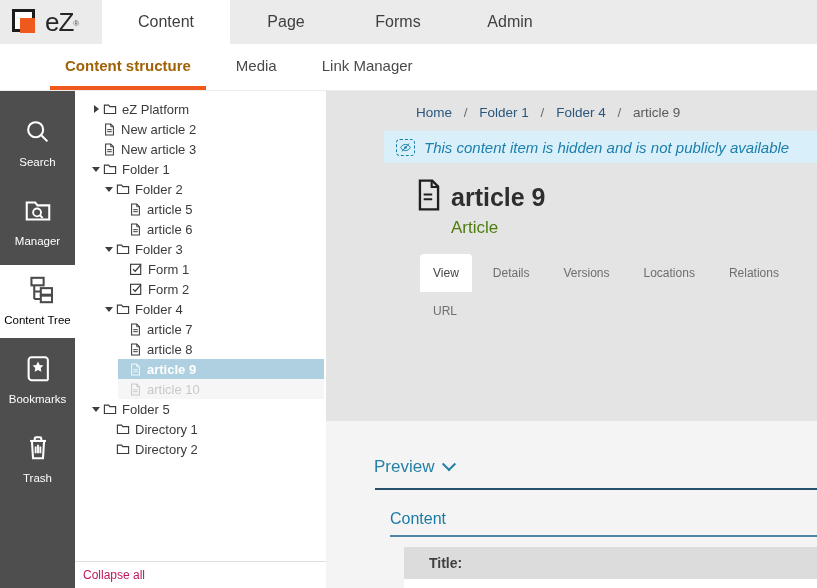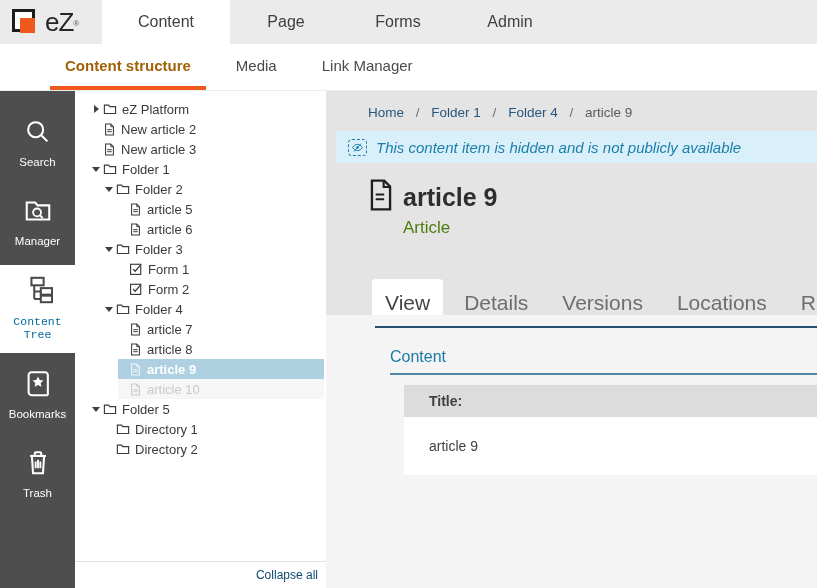--- a/index.html
+++ b/index.html
@@ -28,21 +28,21 @@
 
   
   .bodyrow{display:flex;height:497px;}
 
   
   .sidebar{width:75px;background:#4e4e4e;display:flex;flex-direction:column;align-items:stretch;
     padding-top:16px;box-sizing:border-box;flex:0 0 75px;}
   .side-item{text-align:center;color:#fff;padding:10px 0 12px;margin-bottom:6px;cursor:pointer;}
   .side-item .lbl{display:block;font-size:11.5px;margin-top:5px;}
   .side-item svg{stroke:#fff;fill:none;}
-  .side-item.active{background:#fff;color:#0369a1;font-family:Liberation Mono, monospace;}
+  .side-item.active{background:#fff;color:#000000;}
   .side-item.active svg{stroke:#4a4a4a;}
 
   
   .treepanel{width:251px;flex:0 0 251px;background:#fff;display:flex;flex-direction:column;box-sizing:border-box;gap:12px;}
   .treelist{flex:1;padding-top:8px;padding-left:17px;overflow:hidden;}
   .trow{display:flex;align-items:center;height:20px;font-size:13px;color:#3a3a3a;cursor:pointer;
     padding-right:2px;margin-right:2px;}
   .trow .ticon{display:inline-flex;align-items:center;margin-right:5px;color:#3a3a3a;flex:0 0 auto;}
   .trow .tlabel{white-space:nowrap;}
   .lvl0{margin-left:0px;} .lvl1{margin-left:13px;} .lvl2{margin-left:26px;}
@@ -50,42 +50,42 @@
   .caret.right::before{content:"";position:absolute;top:1px;left:2px;
     border-left:5px solid #3f3f3f;border-top:4px solid transparent;border-bottom:4px solid transparent;}
   .caret.down::before{content:"";position:absolute;top:3px;left:0;
     border-top:5px solid #3f3f3f;border-left:4px solid transparent;border-right:4px solid transparent;}
   .trow.sel{background:#aed0e1;}
   .trow.sel .tlabel{color:#fff;font-weight:bold;}
   .trow.sel .ticon{color:#f2f7fa;}
   .trow.dim{background:#f6f6f6;}
   .trow.dim .tlabel{color:#c9c9c9;}
   .trow.dim .ticon{color:#c9c9c9;}
-  .tree-footer{border-top:1px solid #e0e0e0;padding:6px 8px;text-align:right;
-    font-size:12px;color:#0c4a6e;}
+  .tree-footer{border-top:1px solid #e0e0e0;padding:6px 8px;text-align:left;
+    font-size:12px;color:#be185d;}
   .tree-footer span{cursor:pointer;}
 
   
   .main{flex:1;display:flex;flex-direction:column;min-width:0;}
-  .main-top{background:#e4e4e4;height:224px;box-sizing:border-box;overflow:hidden;}
+  .main-top{background:#e4e4e4;height:330px;box-sizing:border-box;overflow:hidden;padding-left:48px;}
   .breadcrumb{padding:14px 0 0 42px;font-size:13.5px;color:#5a5a5a;}
   .breadcrumb a{color:#29567d;text-decoration:none;cursor:pointer;}
   .breadcrumb .sep{margin:0 8px;color:#6e6e6e;}
   .notice{margin-top:11px;margin-left:10px;height:32px;background:#d9f0fa;display:flex;
     align-items:center;padding-left:12px;}
   .notice-icon{display:inline-flex;border:1.5px dashed #1c7eab;border-radius:4px;
     padding:1px 2px;color:#1c7eab;margin-right:9px;}
   .notice-text{font-style:italic;font-size:15px;color:#1c7eab;}
   .cheader{margin:16px 0 0 42px;}
   .cheader-row{display:flex;align-items:center;}
   .cheader-title{font-size:25px;font-weight:bold;color:#2e2e2e;margin-left:9px;}
   .cheader-sub{font-size:17px;color:#4d7c0f;margin-left:35px;margin-top:3px;}
   .ctabs{margin:16px 0 0 46px;}
   .ctab-row{display:flex;}
-  .ctab{padding:12px 13px;font-size:21px;color:#6e6e6e;margin-right:8px;cursor:pointer;white-space:nowrap;margin-top:25px;}
+  .ctab{padding:12px 13px;font-size:12px;color:#6e6e6e;margin-right:8px;cursor:pointer;white-space:nowrap;}
   .ctab.active{background:#fff;color:#464646;border-radius:4px 4px 0 0;}
 
   .main-body{background:#f4f4f4;flex:1;min-height:0;}
   .preview-head{margin:36px 0 0 48px;display:flex;align-items:center;color:#2380a8;
     font-size:17px;cursor:pointer;}
   .chevron-down{display:inline-block;width:8px;height:8px;border-right:2px solid #2380a8;
     border-bottom:2px solid #2380a8;transform:rotate(45deg) translate(-2px,-2px);margin-left:10px;}
   .preview-rule{margin-left:49px;border-bottom:2px solid #27506e;margin-top:11px;}
   .content-block{margin-left:64px;}
   .content-head{margin-top:20px;font-size:16px;color:#1a7aa5;padding-bottom:7px;
@@ -417,20 +417,24 @@
             <div class="ctab">Relations</div>
           </div>
           <div class="ctab-row">
             <div class="ctab">URL</div>
           </div>
         </div>
 
       </div>
 
       <div class="main-body">
+        <div class="preview-head">
+          <span>Preview</span>
+          <span class="chevron-down"></span>
+        </div>
         <div class="preview-rule"></div>
 
         <div class="content-block">
           <div class="content-head">Content</div>
           <div class="field-table">
             <div class="field-label-row">
               <span>Title:</span>
             </div>
             <div class="field-value-row">
               <span>article 9</span>

